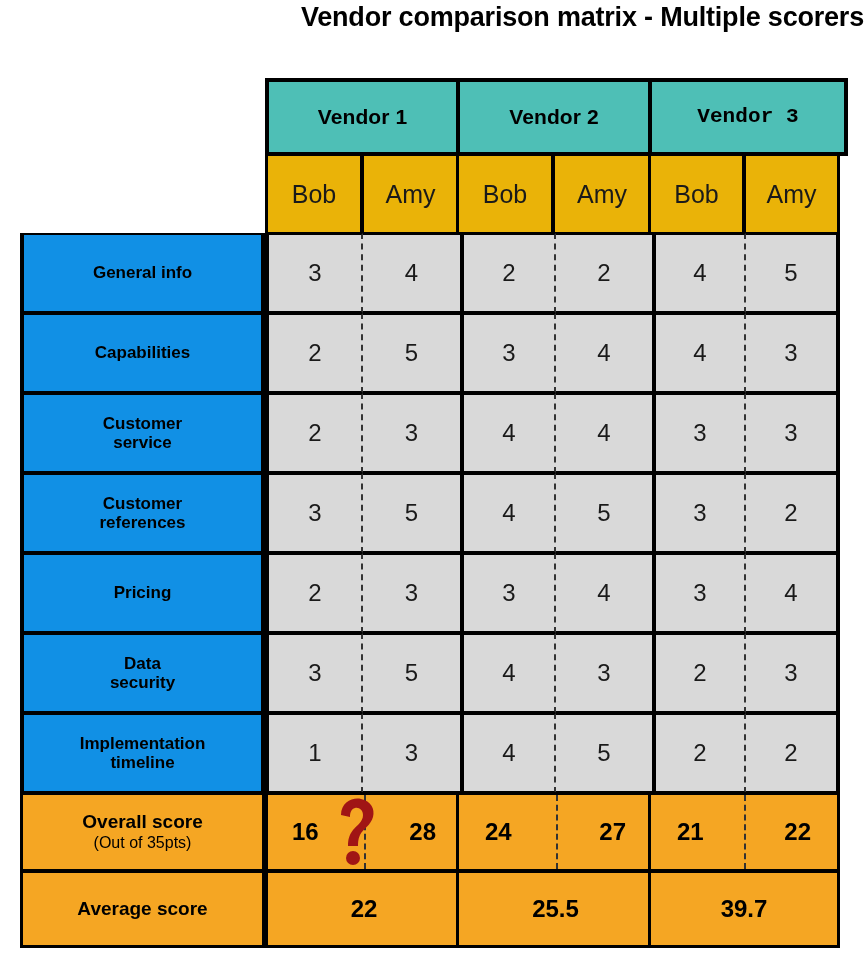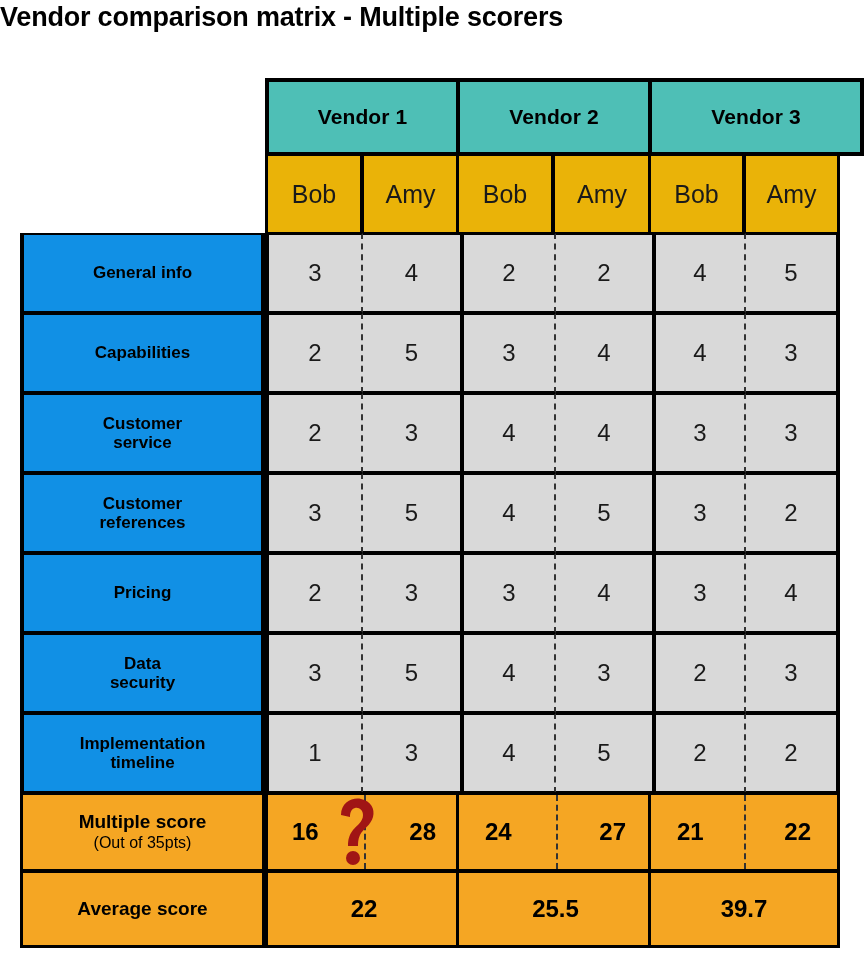--- a/index.html
+++ b/index.html
@@ -15,21 +15,21 @@
     overflow: hidden;
     position: relative;
   }
 
   
   #page-title {
     position: absolute;
     left: 0;
     top: 2px;
     width: 864px;
-    text-align: left;
+    text-align: right;
     font-size: 27px;
     font-weight: bold;
     letter-spacing: -0.2px;
     color: #000000;
     font-family: "Liberation Sans Narrow", "Liberation Sans", sans-serif;
   }
 
   
   #matrix {
     position: absolute;
@@ -148,21 +148,21 @@
 
 <div id="matrix">
   <div class="grid">
 
     <div class="cell vendor-head" style="left:245px;  top:0;   width:195px; height:78px;">
       <span>Vendor 1</span>
     </div>
     <div class="cell vendor-head" style="left:436px; top:0;   width:196px; height:78px;">
       <span>Vendor 2</span>
     </div>
-    <div class="cell vendor-head" style="left:628px; top:0;   width:216px; height:78px;">
+    <div class="cell vendor-head" style="left:628px; top:0;   width:200px; height:78px;font-family:Liberation Mono, monospace;">
       <span>Vendor 3</span>
     </div>
 
     <div class="cell scorer-head" style="left:245px; top:75px; width:98px;  height:82px;">
       <span>Bob</span>
     </div>
     <div class="cell scorer-head" style="left:341px; top:75px; width:99px;  height:82px;">
       <span>Amy</span>
     </div>
     <div class="cell scorer-head" style="left:436px; top:75px; width:98px;  height:82px;">
@@ -338,21 +338,21 @@
         <span>5</span>
       </div>
     <div class="cell score left-half group-edge-l" style="left:632px; top:635px; width:94px; height:80px;">
         <span>2</span>
       </div>
     <div class="cell score group-edge-r" style="left:726px; top:635px; width:94px; height:80px;">
         <span>2</span>
       </div>
 
     <div class="cell summary summary-label" style="left:0; top:714px; width:245px; height:80px;">
-      <span>Multiple score</span>
+      <span>Overall score</span>
       <span class="sub">(Out of 35pts)</span>
     </div>
 
     <div class="cell summary summary-num" style="left:245px; top:714px; width:195px; height:80px; border-right:none;">
       <span style="position:absolute; left:24px;">16</span>
       <span style="position:absolute; right:24px;">28</span>
       <span class="dash-div" style="left:50%; top:0; height:100%;"></span>
     </div>
 
     <div class="cell summary summary-num" style="left:436px; top:714px; width:196px; height:80px; border-right:none;">

